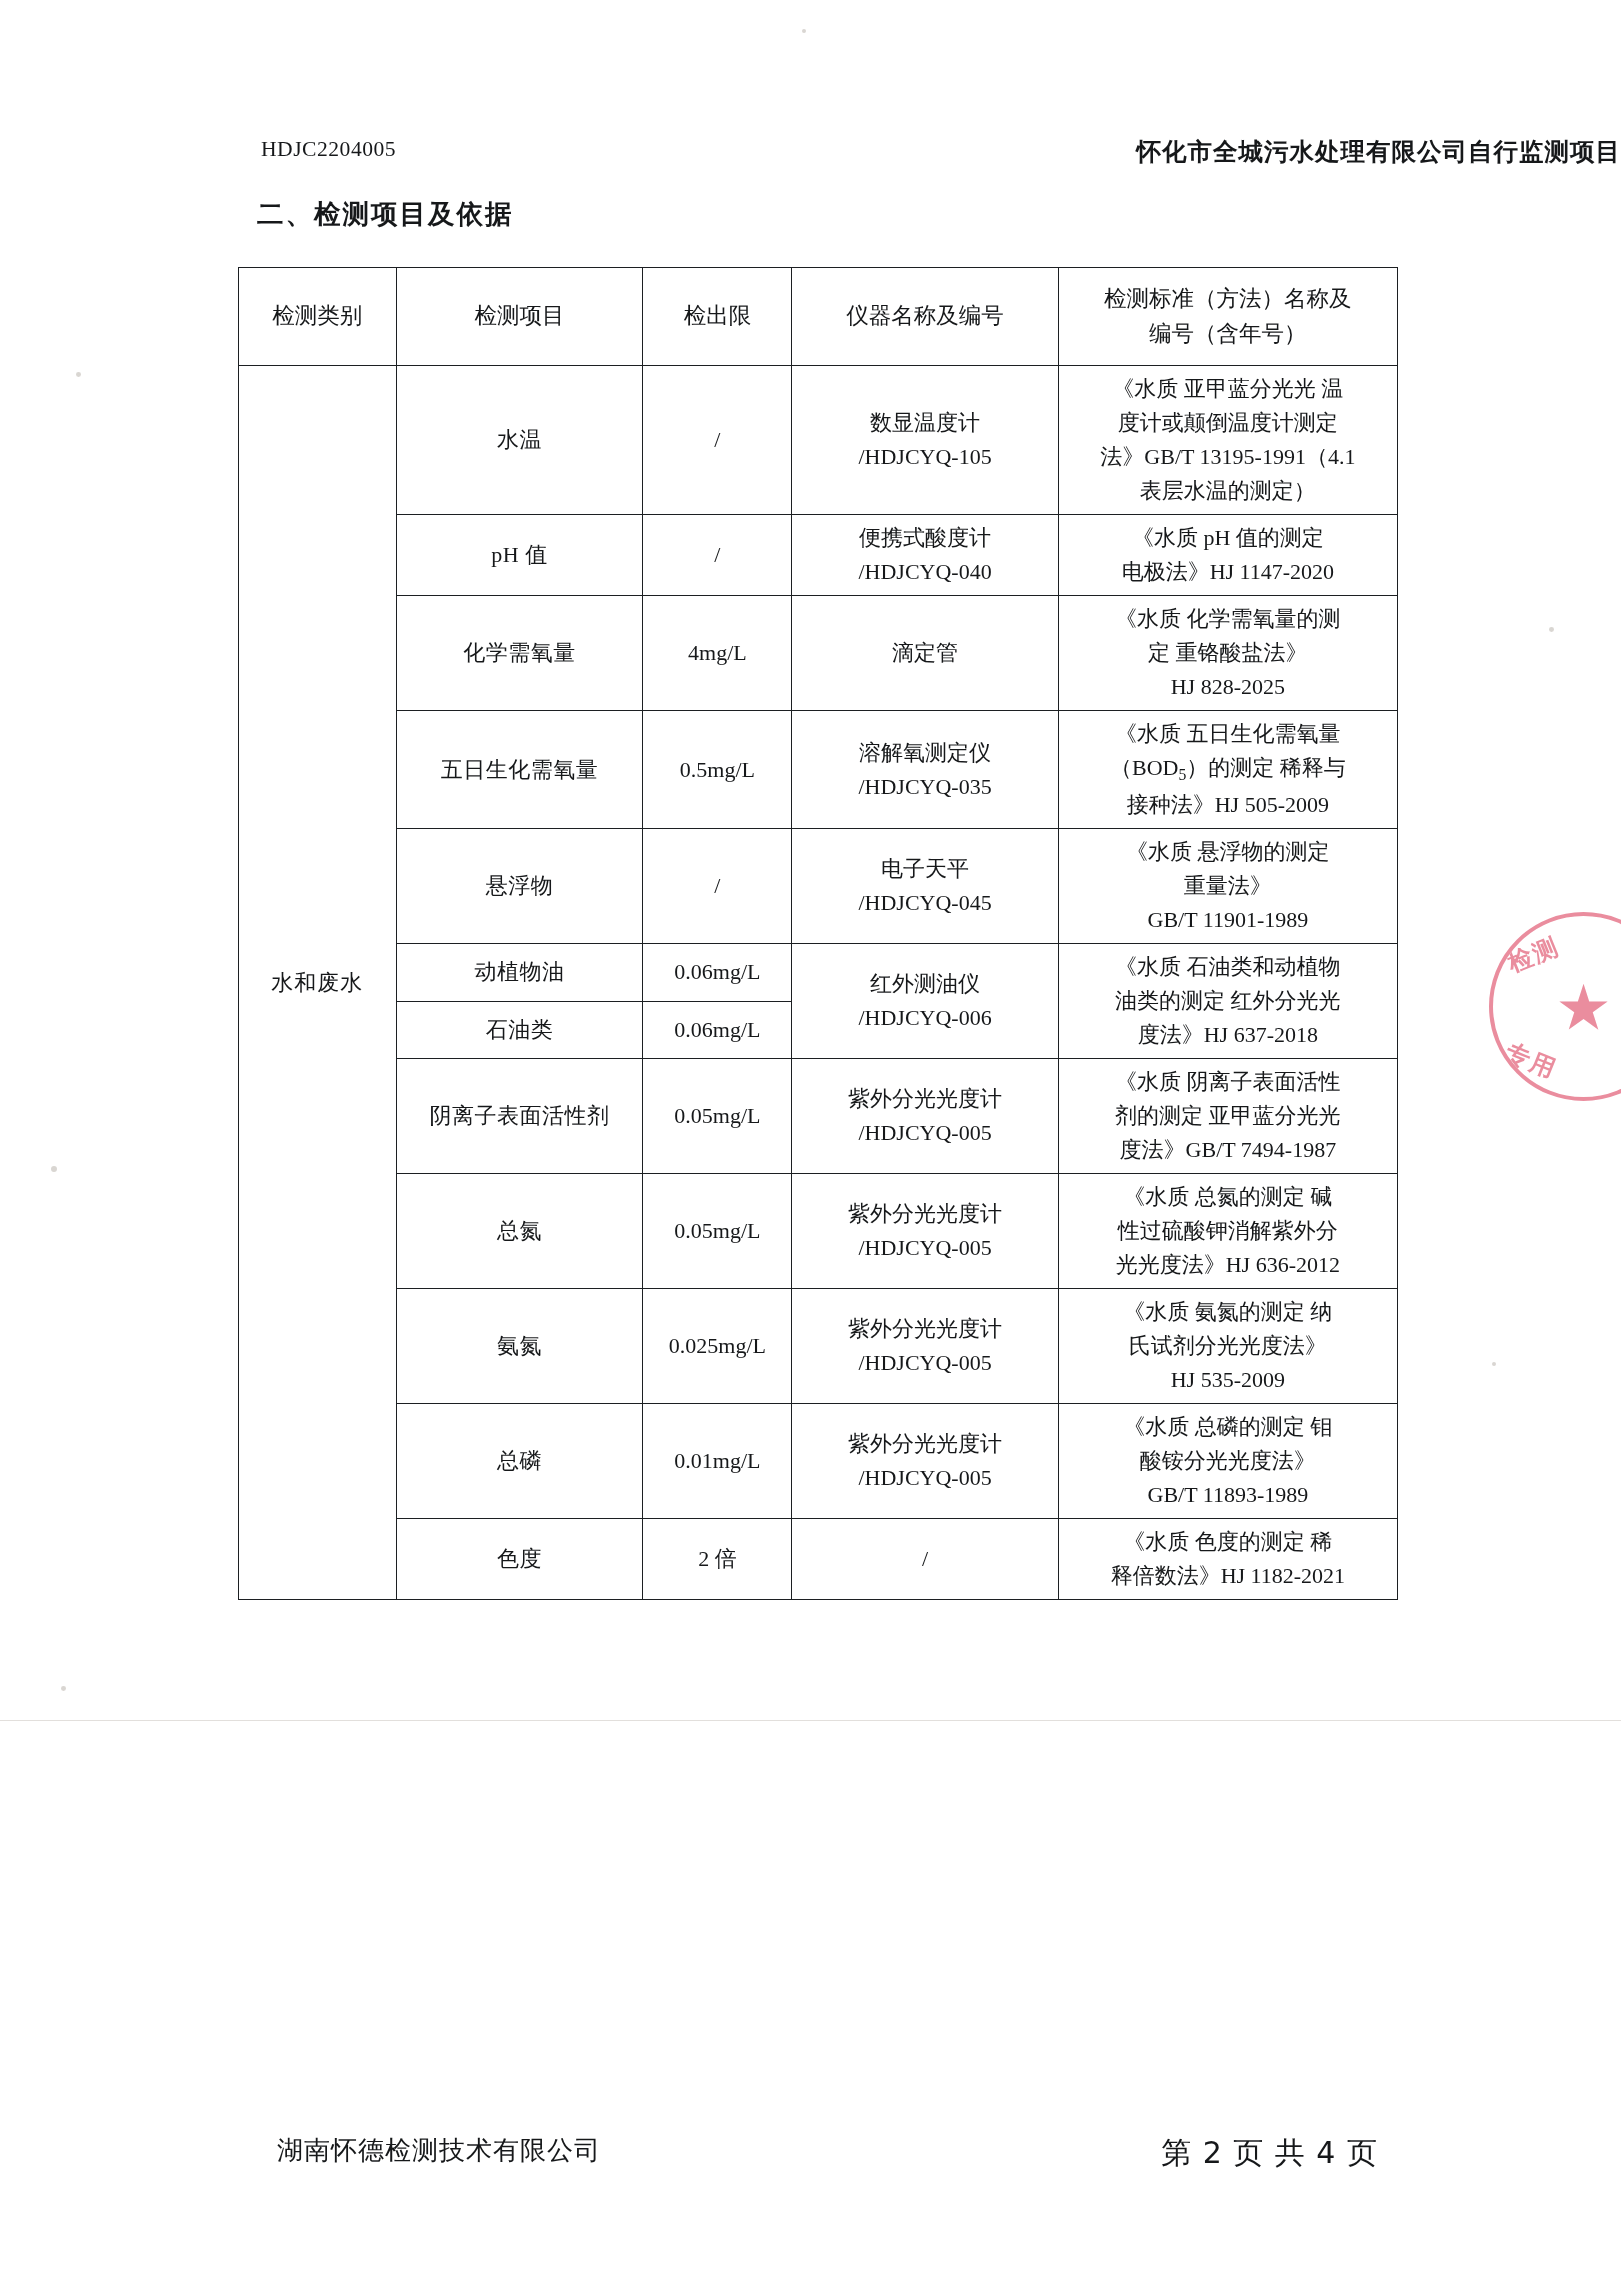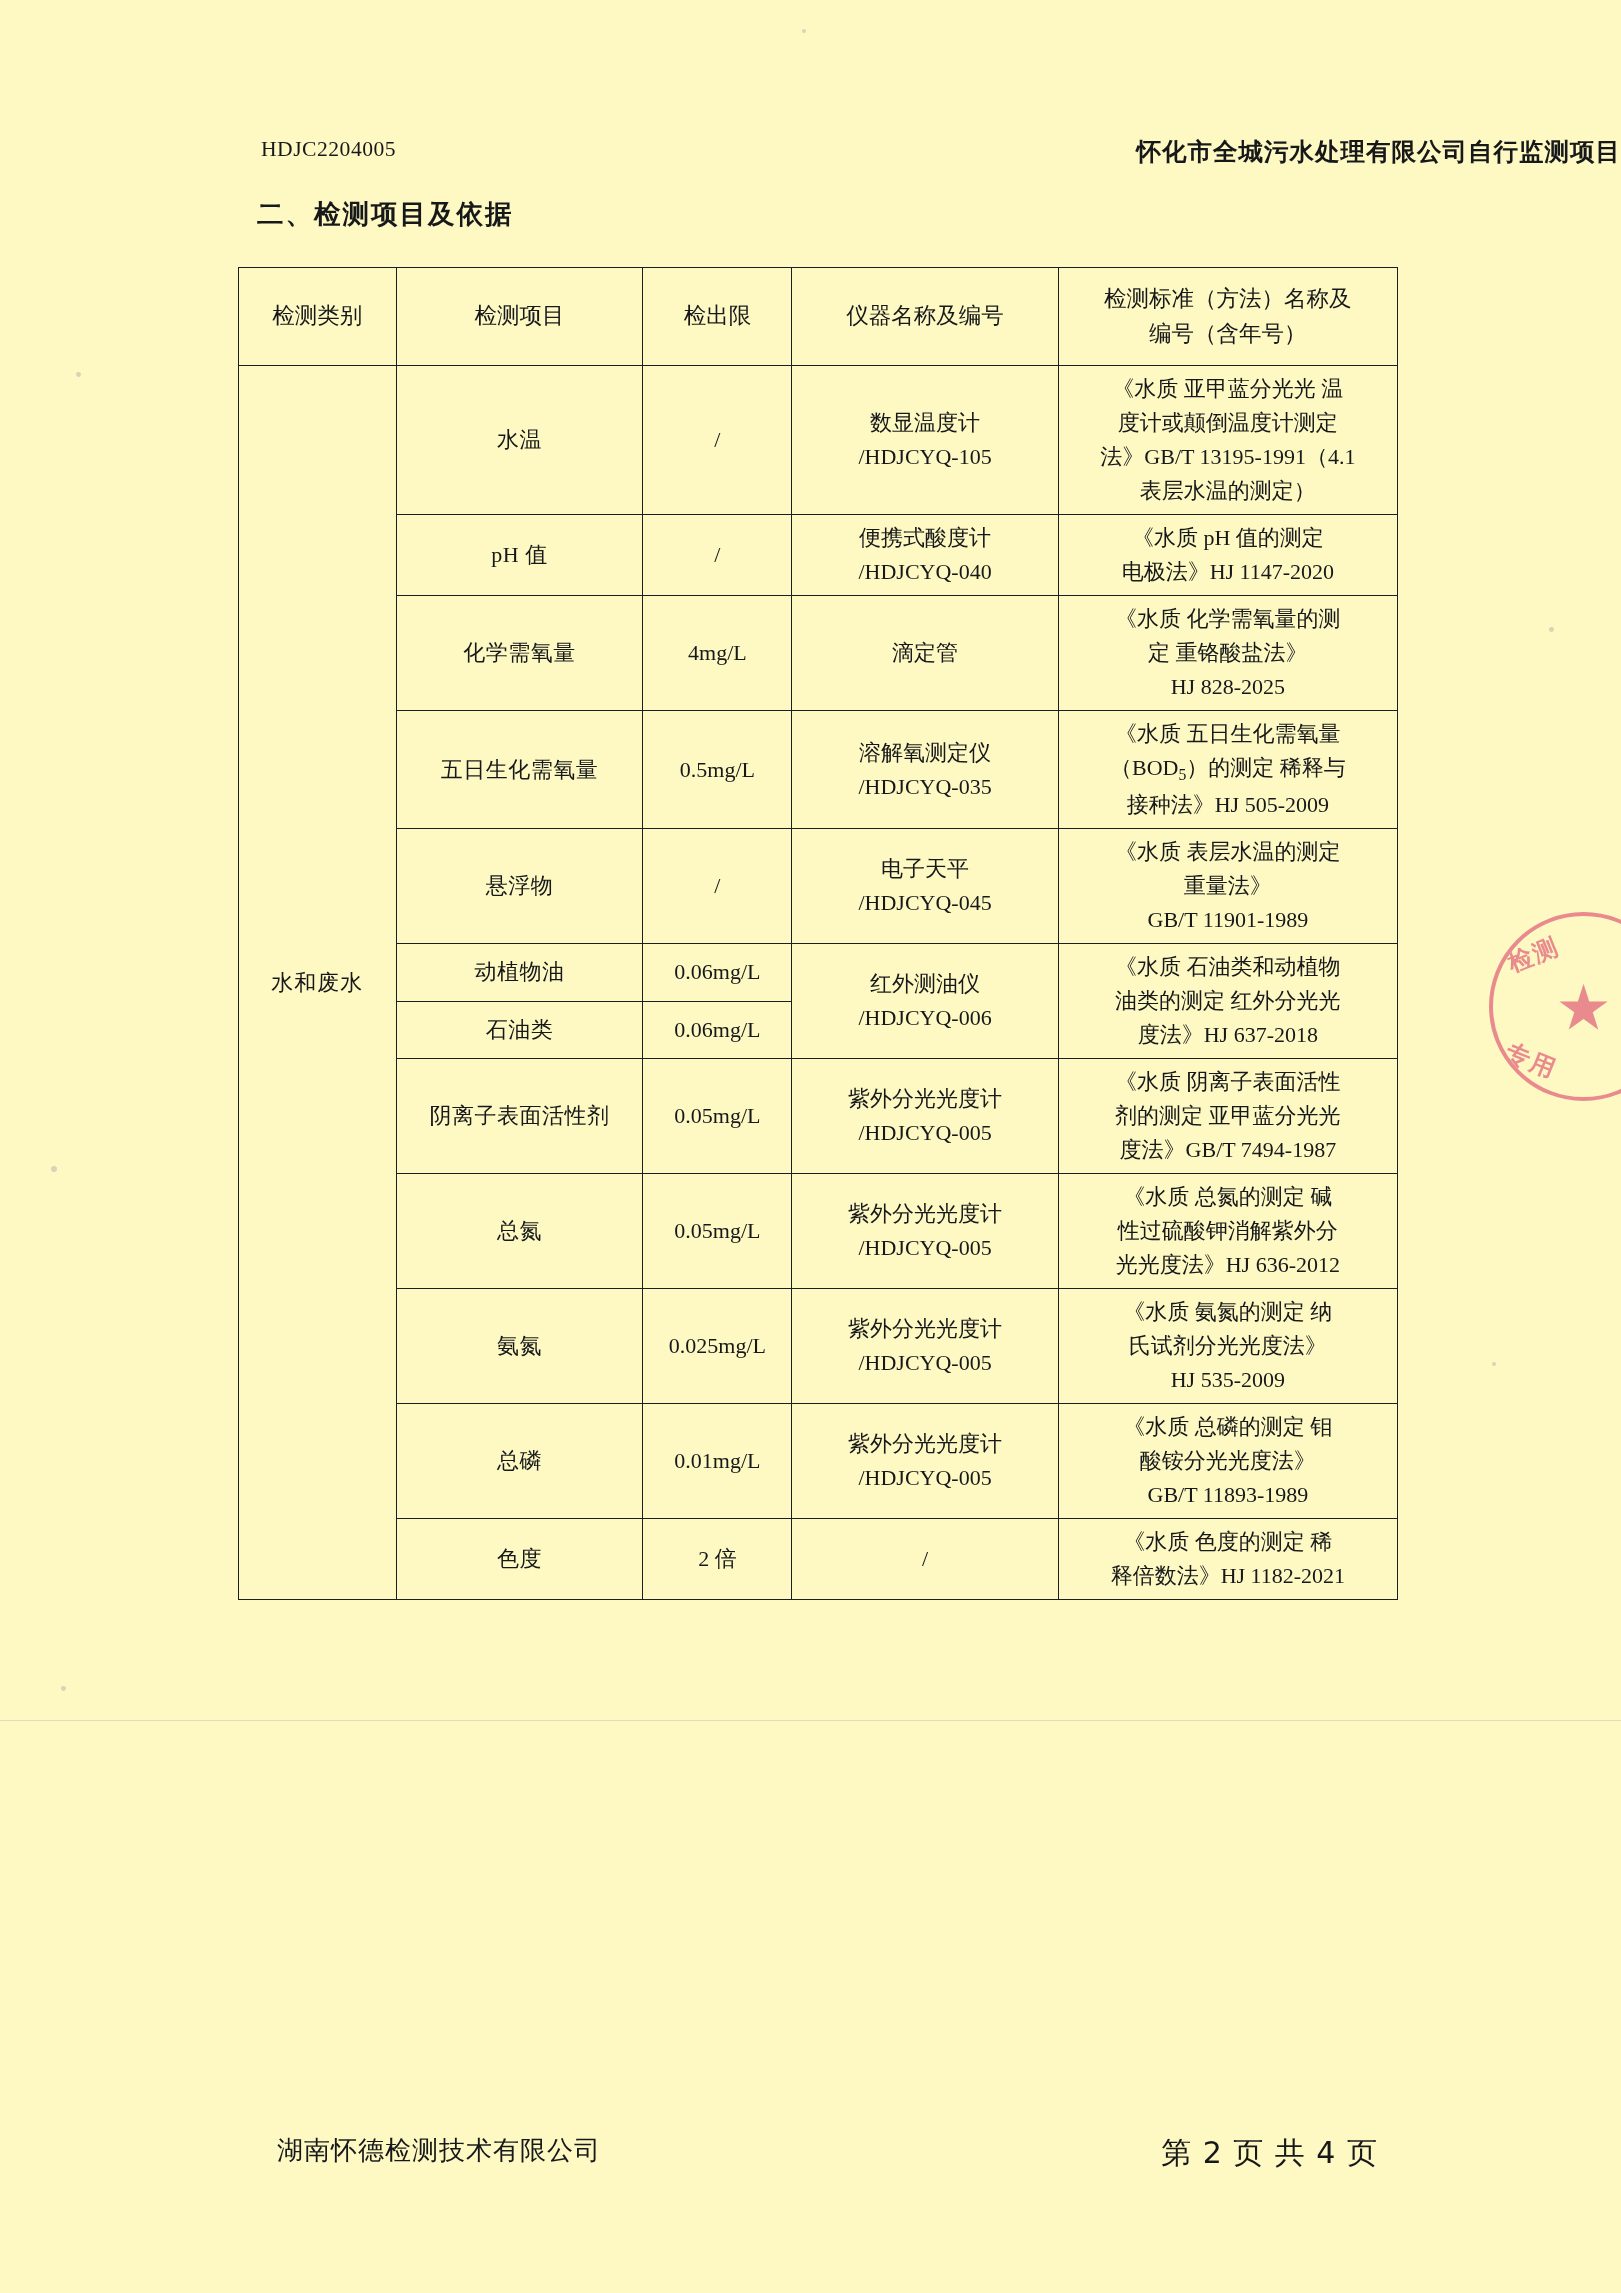--- a/index.html
+++ b/index.html
@@ -5,21 +5,21 @@
   html, body {
     margin: 0;
     padding: 0;
     background: #eceae6;
   }
   .page {
     position: relative;
     width: 1621px;
     height: 2294px;
     margin: 0 auto;
-    background: #fef9c3;
+    background: #ffffff;
     font-family: "Liberation Serif", "DejaVu Serif", serif;
     color: #16181a;
     overflow: hidden;
   }
   
   .speck {
     position: absolute;
     background: #b9b5ad;
     border-radius: 50%;
     opacity: .55;
@@ -260,21 +260,21 @@
       </tr>
 
       <tr>
         <td class="item">悬浮物</td>
         <td>/</td>
         <td>
           <span class="two-line">电子天平</span>
           <span class="two-line">/HDJCYQ-045</span>
         </td>
         <td class="std">
-          <span class="two-line">《水质 表层水温的测定</span>
+          <span class="two-line">《水质 悬浮物的测定</span>
           <span class="two-line">重量法》</span>
           <span class="two-line">GB/T 11901-1989</span>
         </td>
       </tr>
 
       <tr>
         <td class="item">动植物油</td>
         <td>0.06mg/L</td>
         <td rowspan="2">
           <span class="two-line">红外测油仪</span>

